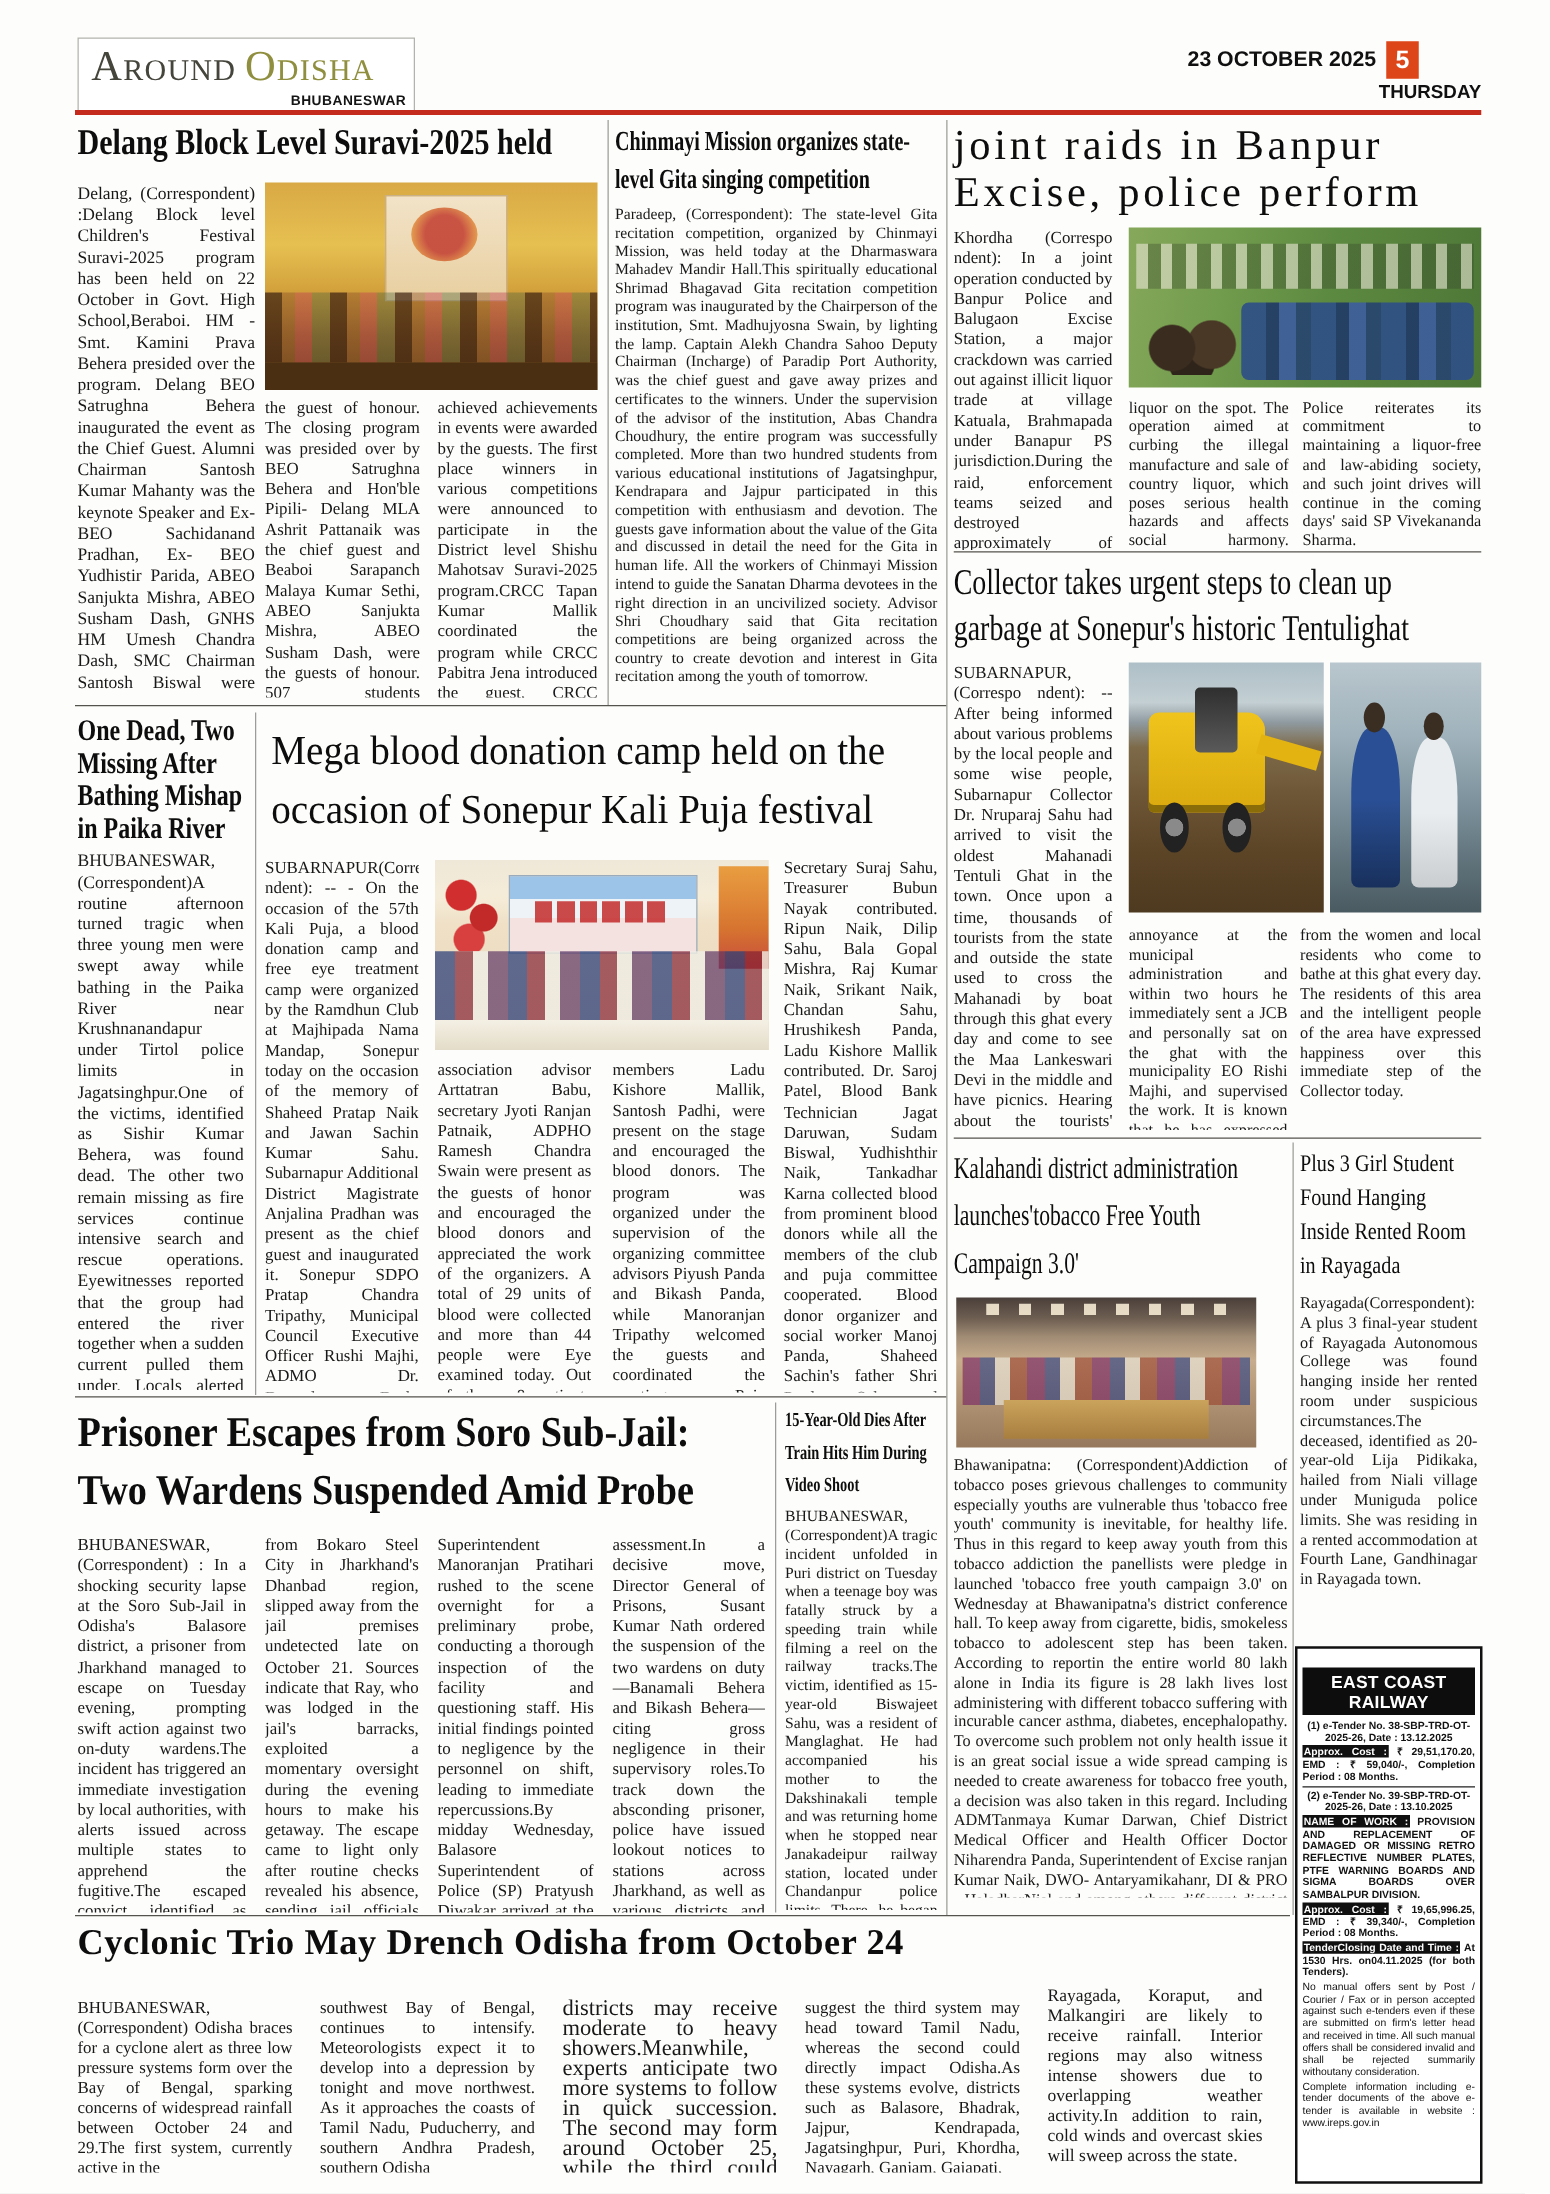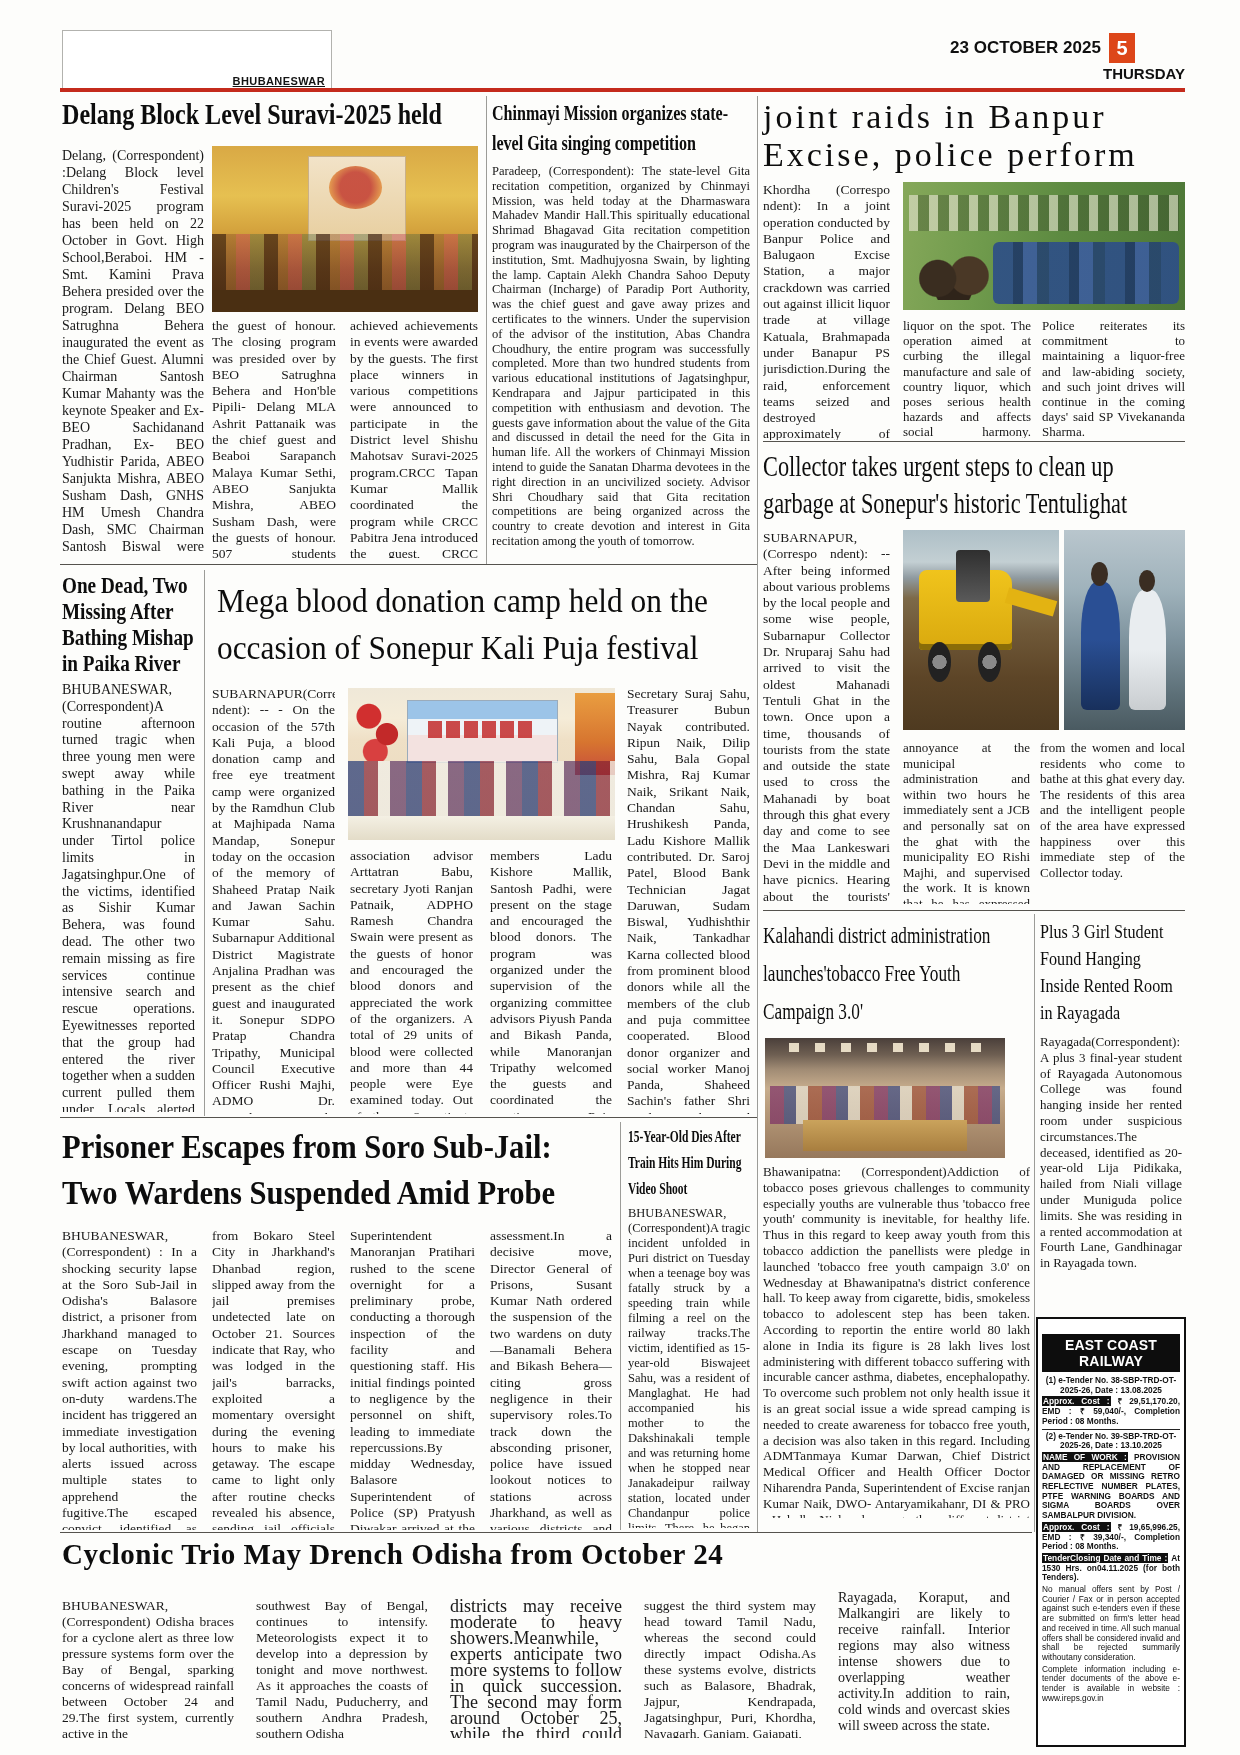--- a/index.html
+++ b/index.html
@@ -17,21 +17,21 @@
   .vr{position:absolute;width:1px;background:#9c9c98;}
   .hr{position:absolute;height:1px;background:#55534e;}
   .redrule{position:absolute;height:4px;}
   
   .logo{position:absolute;left:62px;top:30px;width:268px;height:58px;border:1px solid #b2b2ae;background:#fff;}
   .logo .t{position:absolute;left:10px;top:1px;font-family:"Liberation Serif",serif;letter-spacing:1px;
            color:#45453c;font-size:24px;line-height:44px;}
   .logo .ini{font-size:34px;}
   .logo .odisha{color:#8f8f3f;}
   .logo .city{position:absolute;right:6px;bottom:2px;font:bold 11px "Liberation Sans",sans-serif;
-              color:#141414;letter-spacing:.4px;text-decoration:underline;}
+              color:#141414;letter-spacing:.4px;}
   .dateblock{position:absolute;left:900px;top:33px;width:285px;}
   .daterow{display:flex;align-items:center;justify-content:center;
            font-family:"Liberation Sans",sans-serif;font-weight:bold;font-size:17px;color:#101010;}
   .badge{display:inline-flex;align-items:center;justify-content:center;width:26px;height:30px;
          color:#fff;font-weight:bold;font-size:20px;font-family:"Liberation Sans",sans-serif;margin-left:8px;}
   .day{text-align:right;font:bold 15px "Liberation Sans",sans-serif;margin-top:2px;color:#101010;}
   
   .photo{position: absolute;overflow:hidden;background:#c8c4ba;}
   .photo div{position:absolute;}
   .ph-delang{background:linear-gradient(180deg,#d9a945 0%,#e6c051 30%,#d3a13c 52%,#96682a 74%,#5f3f18 100%);}
@@ -85,20 +85,24 @@
   .ad .tno{text-align:center;font-weight:bold;border-top:1px solid #222;padding-top:2px;}
   .ad .inv{background:#101010;color:#fff;font-weight:bold;padding:0 1px;}
   .ad .b{font-weight:bold;}
 </style>
 </head>
 <body>
 
 <div class="page">
 
   <div class="logo">
+    <div class="t">
+      <span class="ini">A</span><span>ROUND</span>
+      <span class="odisha"><span class="ini">O</span><span>DISHA</span></span>
+    </div>
     <div class="city">BHUBANESWAR</div>
   </div>
   <div class="dateblock">
     <div class="daterow">
       <span>23 OCTOBER 2025</span>
       <span class="badge" style="background:#dd4619;">5</span>
     </div>
     <div class="day">THURSDAY</div>
   </div>
   <div class="redrule" style="left:60px;top:88px;width:1125px;background:#c42b1c;"></div>
@@ -241,21 +245,21 @@
       <span class="hl-line">Plus 3 Girl Student</span>
       <span class="hl-line">Found Hanging</span>
       <span class="hl-line">Inside Rented Room</span>
       <span class="hl-line">in Rayagada</span>
     </div>
     <div class="col" style="left:1040px;top:1034px;width:142px;height:278px;font-size:13px;line-height:15.8px;">Rayagada(Correspondent): A plus 3 final-year student of Rayagada Autonomous College was found hanging inside her rented room under suspicious circumstances.The deceased, identified as 20-year-old Lija Pidikaka, hailed from Niali village under Muniguda police limits. She was residing in a rented accommodation at Fourth Lane, Gandhinagar in Rayagada town.</div>
   </div>
 
   <div class="ad" style="left:1036px;top:1317px;width:150px;height:430px;">
     <div class="hd">EAST COAST RAILWAY</div>
-    <p class="tno" style="border-top:none;">(1) e-Tender No. 38-SBP-TRD-OT-2025-26, Date : 13.08.2025</p>
+    <p class="tno" style="border-top:none;">(1) e-Tender No. 38-SBP-TRD-OT-2025-26, Date : 13.12.2025</p>
     <p><span class="inv">Approx. Cost :</span> <span class="b">₹ 29,51,170.20, EMD : ₹ 59,040/-, Completion Period : 08 Months.</span></p>
     <p class="tno">(2) e-Tender No. 39-SBP-TRD-OT-2025-26, Date : 13.10.2025</p>
     <p><span class="inv">NAME OF WORK :</span> <span class="b">PROVISION AND REPLACEMENT OF DAMAGED OR MISSING RETRO REFLECTIVE NUMBER PLATES, PTFE WARNING BOARDS AND SIGMA BOARDS OVER SAMBALPUR DIVISION.</span></p>
     <p><span class="inv">Approx. Cost :</span> <span class="b">₹ 19,65,996.25, EMD : ₹ 39,340/-, Completion Period : 08 Months.</span></p>
     <p><span class="inv">TenderClosing Date and Time :</span> <span class="b">At 1530 Hrs. on04.11.2025 (for both Tenders).</span></p>
     <p>No manual offers sent by Post / Courier / Fax or in person accepted against such e-tenders even if these are submitted on firm's letter head and received in time. All such manual offers shall be considered invalid and shall be rejected summarily withoutany consideration.</p>
     <p>Complete information including e-tender documents of the above e-tender is available in website : www.ireps.gov.in</p>
 
   </div>
 

